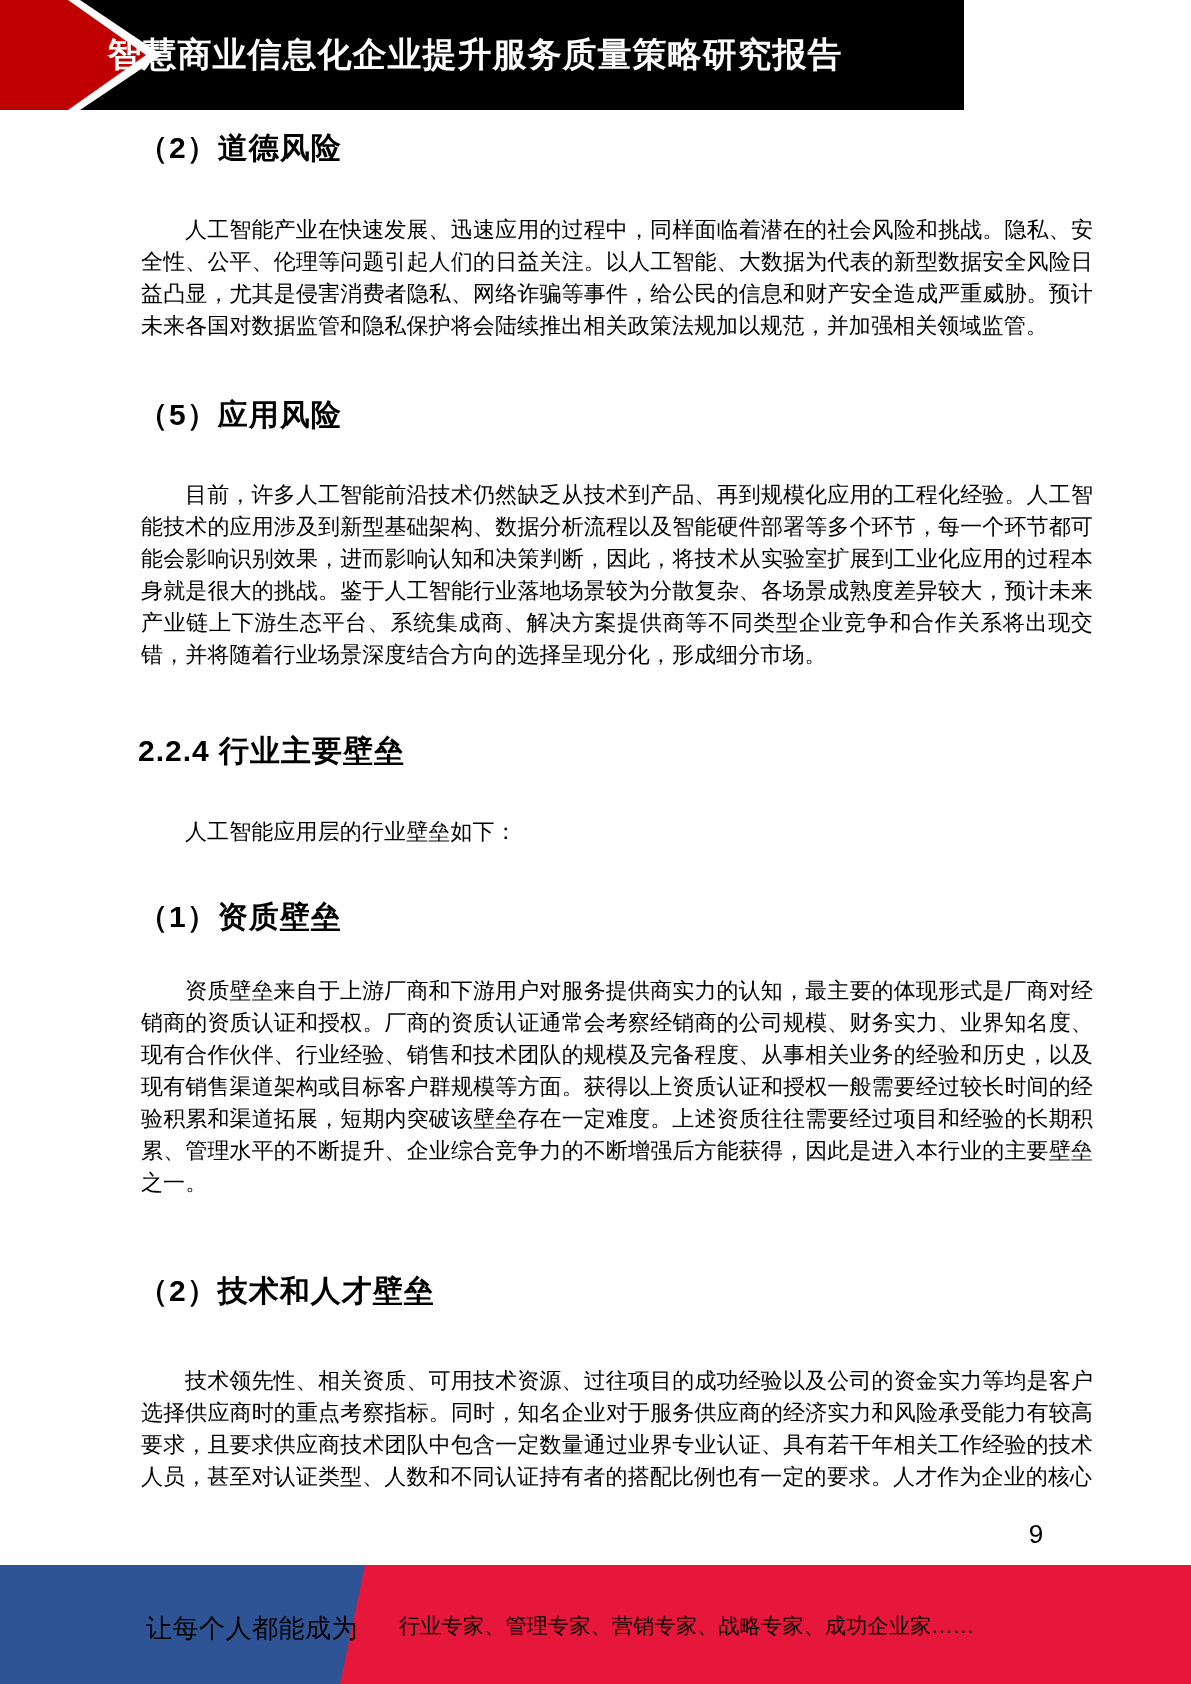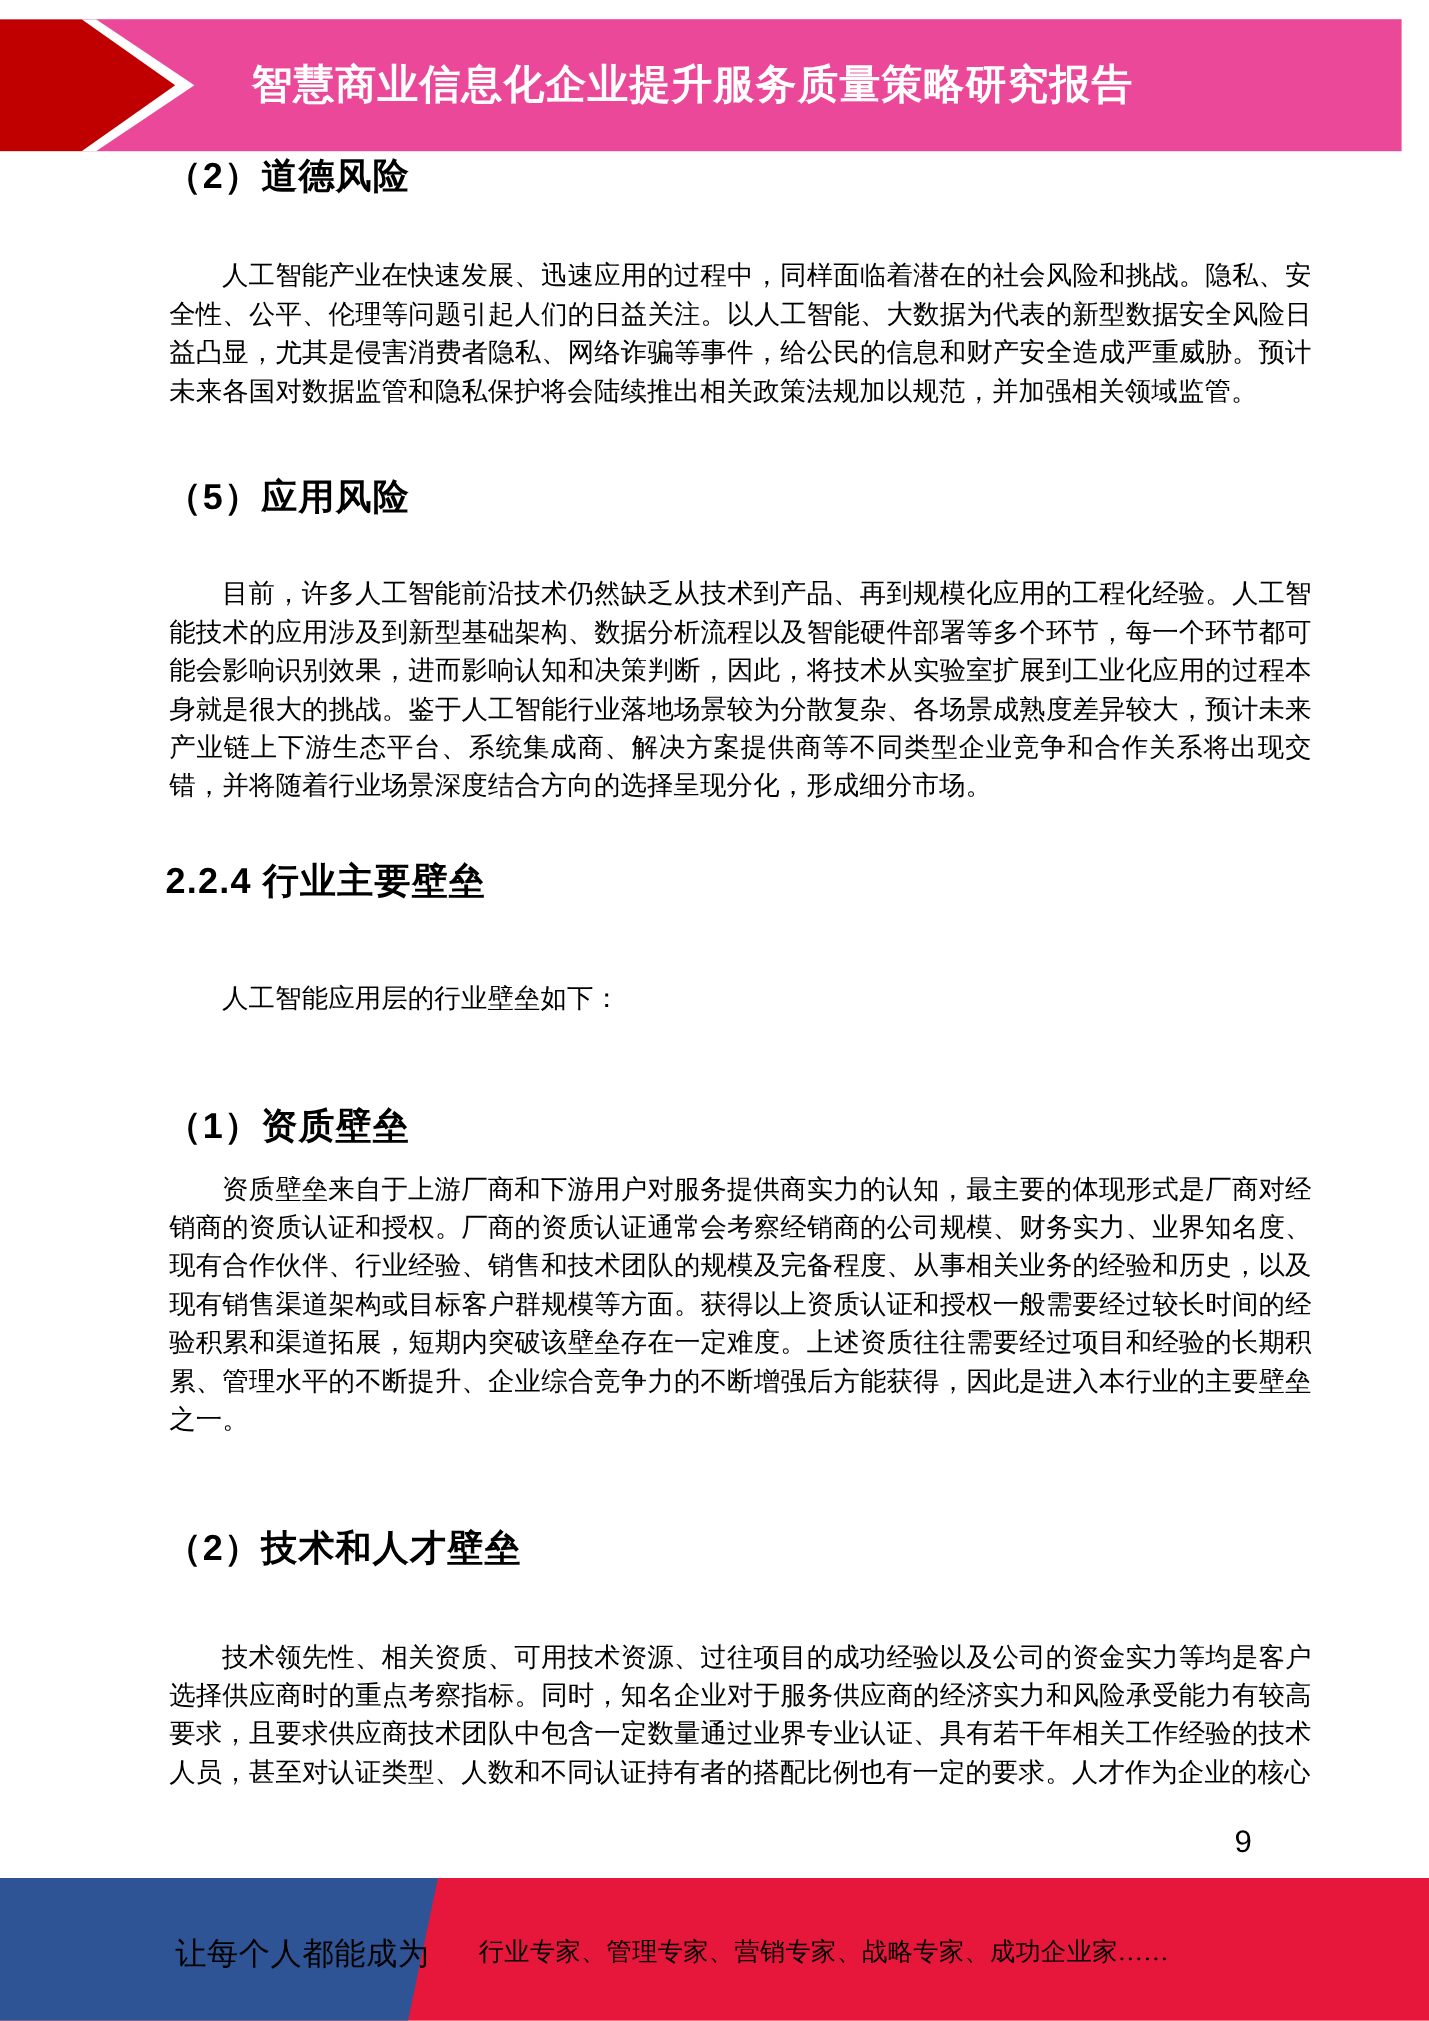--- a/index.html
+++ b/index.html
@@ -8,23 +8,23 @@
     background: #ffffff;
     position: relative;
     font-family: "Liberation Serif", serif;
     color: #000;
     overflow: hidden;
   }
   .page { position: absolute; inset: 0; }
 
   
   .header {
-    position: absolute; top: 16px; left: 0;
-    width: 1168px; height: 110px;
-    background: #ec4899;
+    position: absolute; top: 0; left: 0;
+    width: 964px; height: 110px;
+    background: #000000;
   }
   .header-chevron {
     position: absolute; top: 0; left: 0;
     width: 170px; height: 110px;
   }
   .header-title {
     position: absolute; top: 0; left: 0;
     width: 100%; height: 110px;
     box-sizing: border-box;
     padding-right: 14px;
@@ -55,23 +55,23 @@
     line-height: 32px;
     letter-spacing: 0.12px;
     text-align: justify;
     text-indent: 44px;
     color: #000;
   }
   #h-s0 { top: 133px; }
   #p-s0 { top: 214px; }
   #h-s1 { top: 400px; }
   #p-s1 { top: 479px; }
-  #h-s2 { top: 720px; }
+  #h-s2 { top: 736px; }
   #p-s2 { top: 816px; }
-  #h-s3 { top: 902px; margin-top: 22px; }
+  #h-s3 { top: 902px; }
   #p-s3 { top: 975px; }
   #h-s4 { top: 1276px; }
   #p-s4 { top: 1365px; }
 
   .page-number {
     position: absolute; top: 1519px; left: 1016px;
     width: 40px; text-align: center;
     font-family: "Liberation Sans", sans-serif;
     font-size: 26px;
     color: #000;

